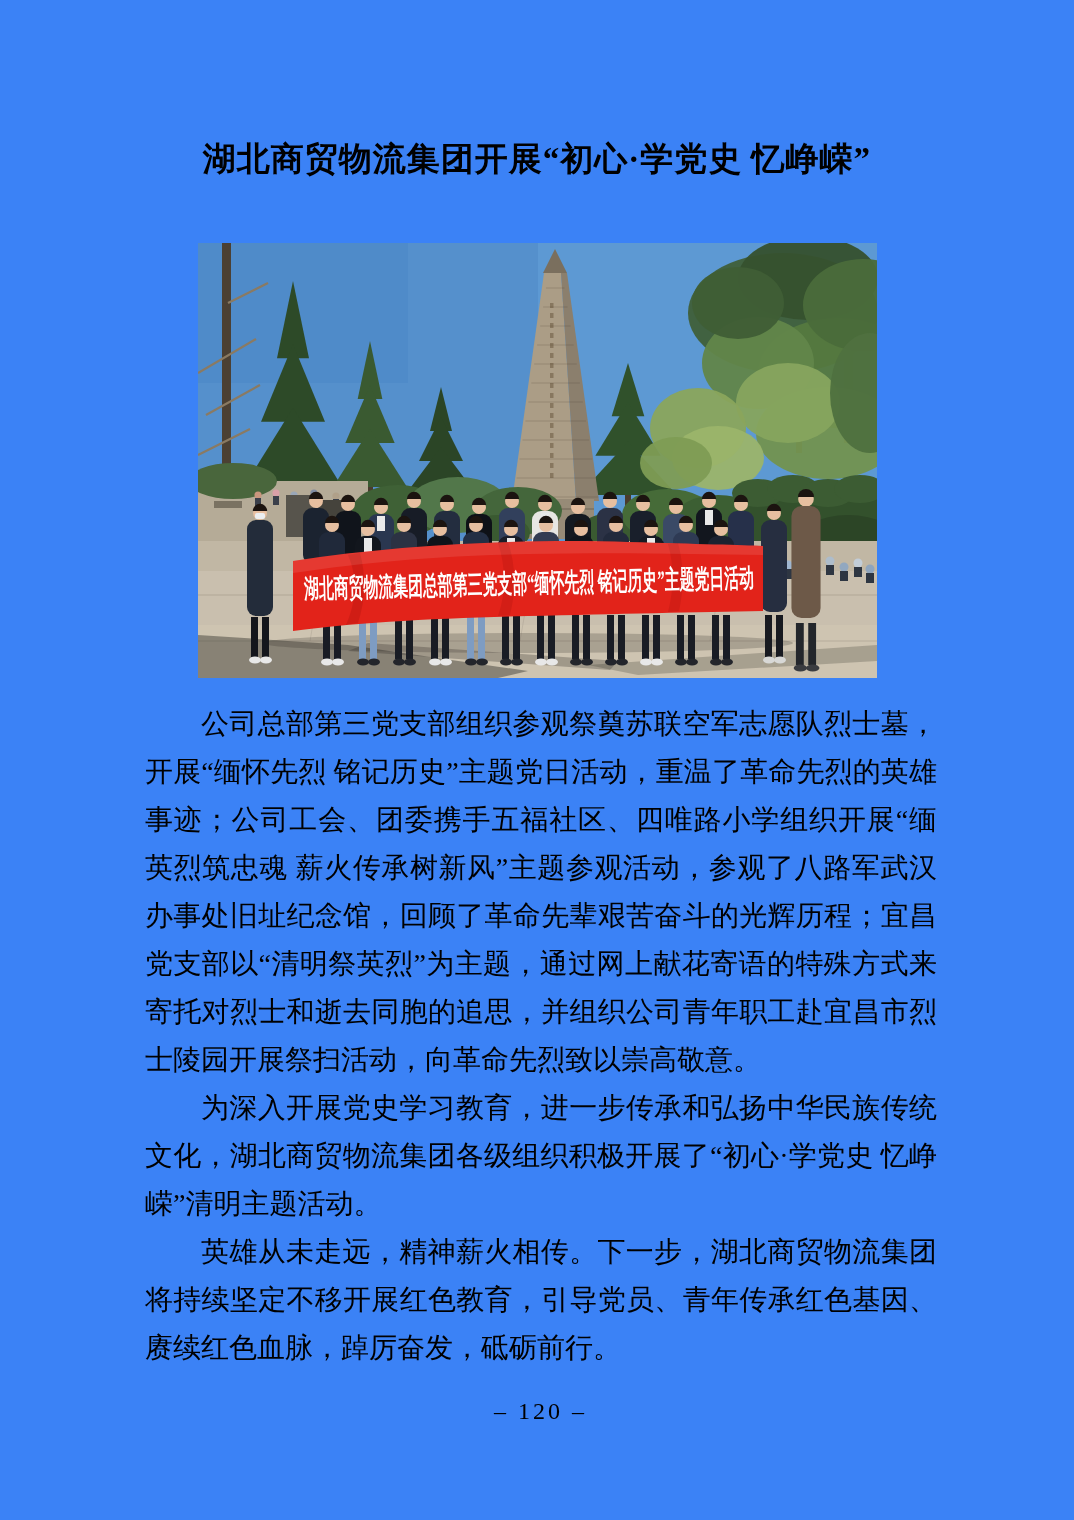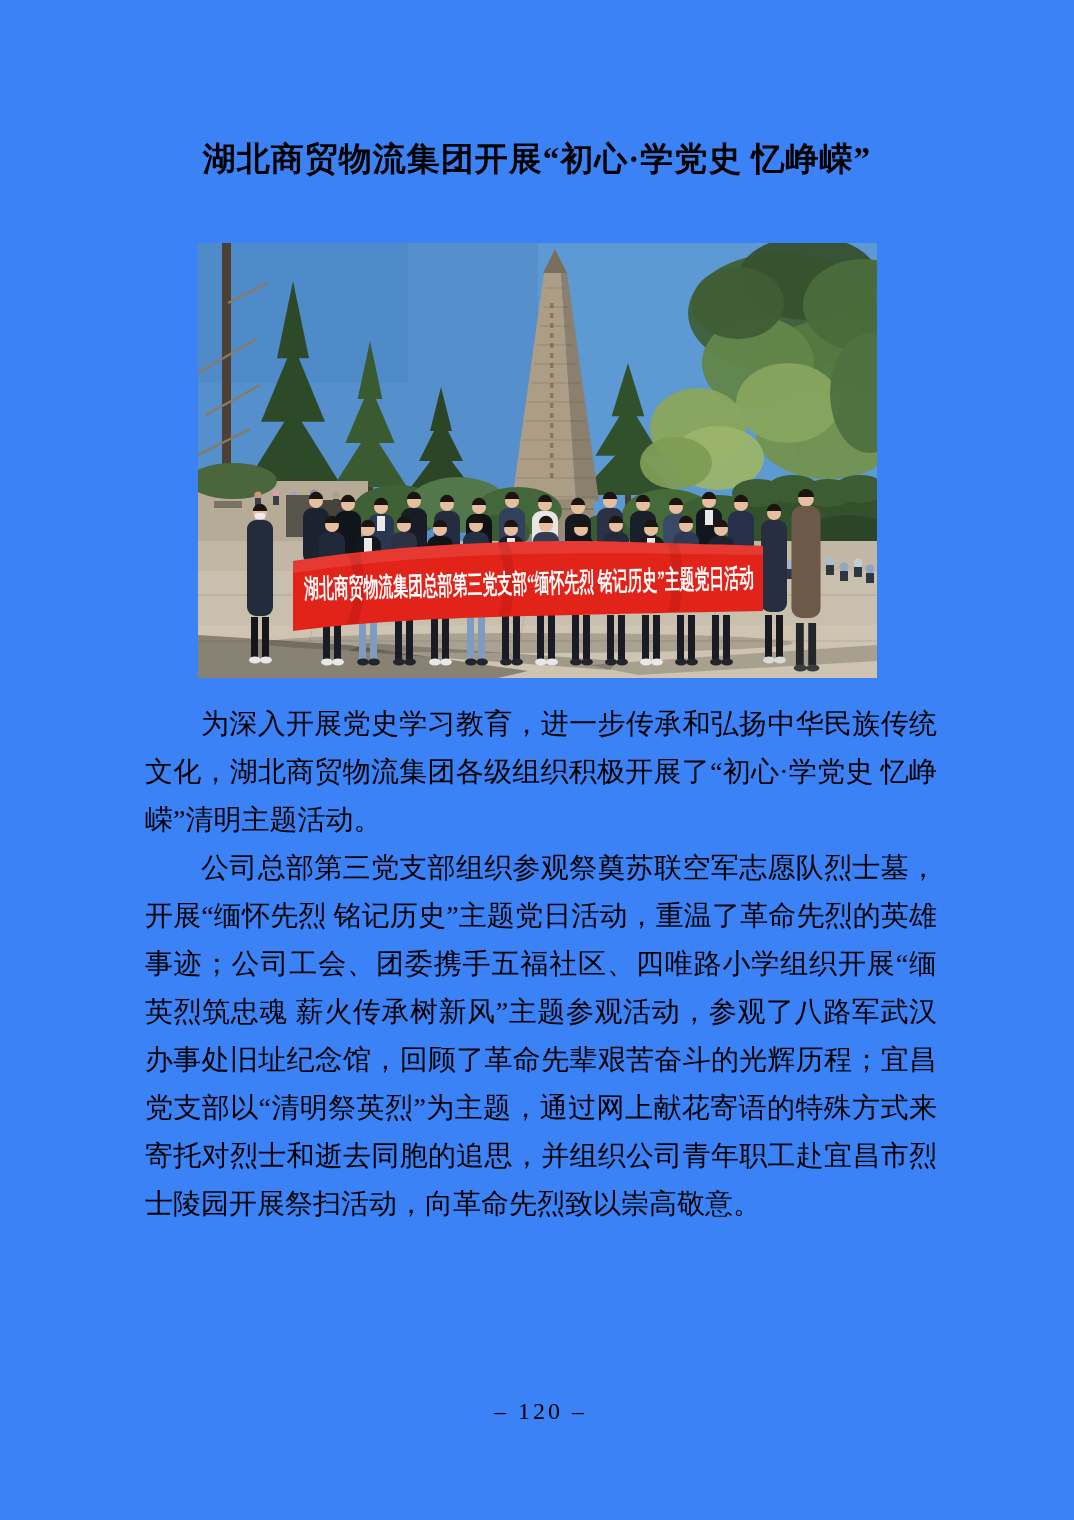--- a/index.html
+++ b/index.html
@@ -338,19 +338,20 @@
         <path d="M150,312 C 160,335 158,360 148,382 L160,380 C 168,356 168,332 162,310 Z" fill="rgba(120,0,0,0.16)"></path>
         <path d="M300,300 C 308,324 308,350 300,373 L312,372 C 318,348 318,322 310,299 Z" fill="rgba(120,0,0,0.14)"></path>
         <path d="M470,301 C 476,322 476,346 470,369 L481,368 C 486,346 486,322 480,300 Z" fill="rgba(120,0,0,0.14)"></path>
         <path d="M95,318 C 210,300 340,296 430,299 C 500,301 545,302 565,303 L565,312 C 500,311 420,309 330,311 C 220,313 150,322 95,330 Z" fill="rgba(255,255,255,0.10)"></path>
         <text x="331" y="349" text-anchor="middle" font-size="26" font-weight="bold" textLength="450" lengthAdjust="spacingAndGlyphs" transform="rotate(-1.4 331 341)" font-family="Liberation Serif, DejaVu Serif, serif" fill="#ffffff">湖北商贸物流集团总部第三党支部“缅怀先烈 铭记历史”主题党日活动</text>
       </g>
     </svg>
   </div>
 
   <div class="body-text">
+    <p>公司总部第三党支部组织参观祭奠苏联空军志愿队烈士墓，开展“缅怀先烈 铭记历史”主题党日活动，重温了革命先烈的英雄事迹；公司工会、团委携手五福社区、四唯路小学组织开展“缅英烈筑忠魂 薪火传承树新风”主题参观活动，参观了八路军武汉办事处旧址纪念馆，回顾了革命先辈艰苦奋斗的光辉历程；宜昌党支部以“清明祭英烈”为主题，通过网上献花寄语的特殊方式来寄托对烈士和逝去同胞的追思，并组织公司青年职工赴宜昌市烈士陵园开展祭扫活动，向革命先烈致以崇高敬意。</p>
     <p>为深入开展党史学习教育，进一步传承和弘扬中华民族传统文化，湖北商贸物流集团各级组织积极开展了“初心·学党史 忆峥嵘”清明主题活动。</p>
-    <p>公司总部第三党支部组织参观祭奠苏联空军志愿队烈士墓，开展“缅怀先烈 铭记历史”主题党日活动，重温了革命先烈的英雄事迹；公司工会、团委携手五福社区、四唯路小学组织开展“缅英烈筑忠魂 薪火传承树新风”主题参观活动，参观了八路军武汉办事处旧址纪念馆，回顾了革命先辈艰苦奋斗的光辉历程；宜昌党支部以“清明祭英烈”为主题，通过网上献花寄语的特殊方式来寄托对烈士和逝去同胞的追思，并组织公司青年职工赴宜昌市烈士陵园开展祭扫活动，向革命先烈致以崇高敬意。</p>
+    <p>英雄从未走远，精神薪火相传。下一步，湖北商贸物流集团将持续坚定不移开展红色教育，引导党员、青年传承红色基因、赓续红色血脉，踔厉奋发，砥砺前行。</p>
   </div>
 
   <div class="page-footer">– 120 –</div>
 
 </div>
 
 </body></html>

